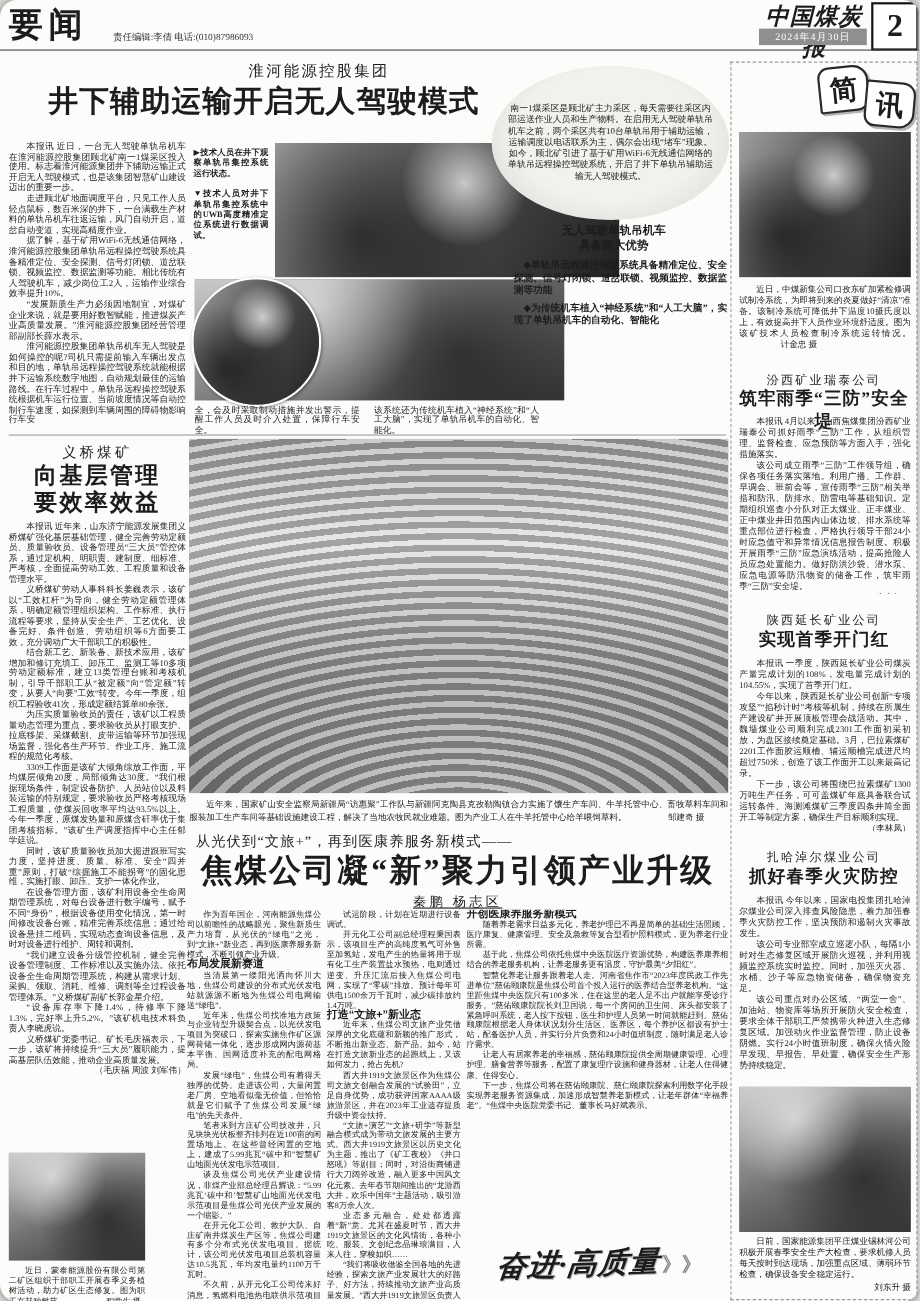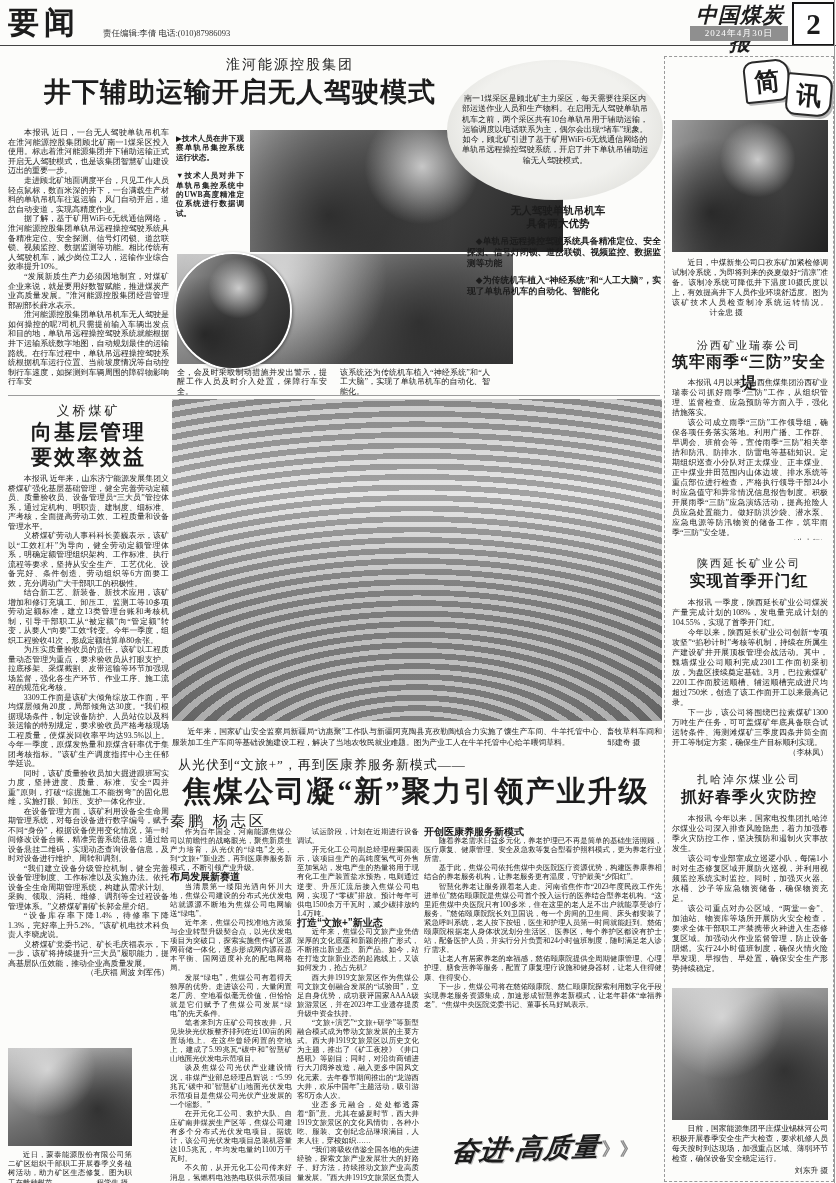--- a/index.html
+++ b/index.html
@@ -1,18 +1,18 @@
 <!DOCTYPE html>
 <html><head>
 <meta charset="utf-8">
 <style>
   html,body { margin:0; padding:0; background:#d8d8d4; }
   .page { position:relative; width:836px; height:1183px; margin:0 auto; background:#fcfcfa;
           font-family:"Liberation Serif","DejaVu Serif",serif; color:#1c1c1c; overflow:hidden;
-          box-shadow:0 0 6px rgba(0,0,0,.4); }
+          box-shadow:0 0 6px rgba(0,0,0,.4);border-radius:15px; }
   .abs { position:absolute; }
 
   
   .sec-label { left:8px; top:2px; font-family:"Liberation Sans","DejaVu Sans",sans-serif;
                font-size:31px; font-weight:bold; letter-spacing:5px; }
   .editor { left:103px; top:28px; font-size:8.5px; color:#333; }
   .head-rule { left:0; top:45px; width:836px; height:1px; background:#444; }
   .masthead { left:690px; top:1px; width:100px; font-size:21px; font-weight:bold; font-style:italic;
               letter-spacing:1px; text-align:center; }
   .datebar { left:690px; top:26px; width:98px; height:15px; background:#8f8f8f; color:#fff;
@@ -78,21 +78,21 @@
               line-height:25px; letter-spacing:2px; }
   .yq-body { left:8px; top:474px; width:161px; height:570px; font-size:7.9px; line-height:9.5px; overflow:hidden; }
 
   
   .center-cap { left:172px; top:726px; width:490px; font-size:7.8px; line-height:11px; }
   .center-cap p { margin:0; text-indent:2em; text-align:justify; }
 
   
   .ft-kicker { left:178px; top:756px; font-size:13px; letter-spacing:1px; }
   .ft-headline { left:170px; top:772px; width:492px; text-align:center; font-size:29px; font-weight:bold; letter-spacing:2px; }
-  .ft-byline { left:170px; top:812px; width:492px; text-align:left; font-size:15px; letter-spacing:3px; }
+  .ft-byline { left:170px; top:812px; width:492px; text-align:center; font-size:12px; letter-spacing:3px;text-decoration:underline; }
   .ftcol { top:827px; height:356px; font-size:7.4px; line-height:9.1px; overflow:hidden; }
   .ft1 { left:170px; width:122px; }
   .ft2 { left:297px; width:122px; }
   .ft3 { left:424px; width:238px; height:292px; }
   .subhead { text-align:center; font-family:"Liberation Sans","DejaVu Sans",sans-serif;
              font-weight:bold; font-size:10px; margin:5px 0; text-indent:0 !important; }
 
   .slogan-wrap { left:452px; top:1120px; width:212px; height:58px; display:flex; align-items:center; }
   .slogan { font-size:27px; font-weight:bold; font-style:italic; letter-spacing:1px;
             transform:skewX(-8deg) rotate(-2deg); text-shadow:1px 1px 0 #bbb; }

